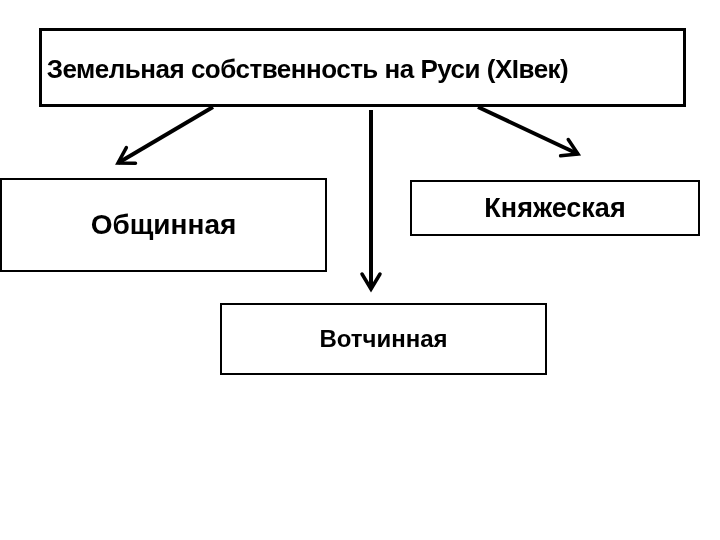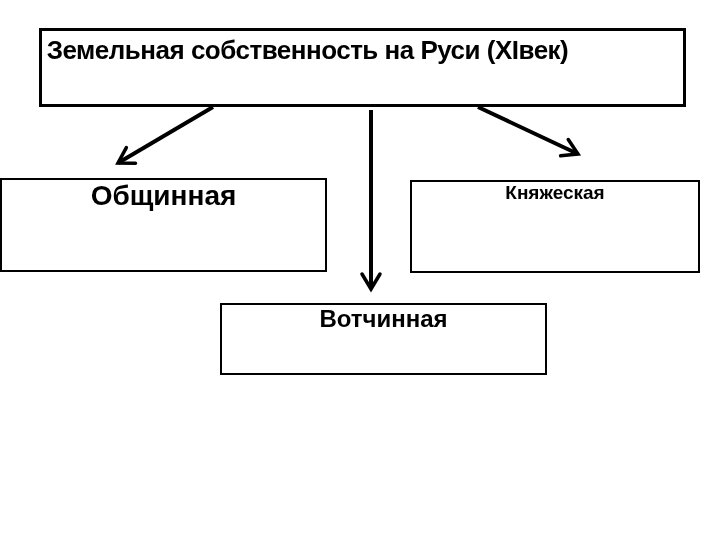--- a/index.html
+++ b/index.html
@@ -26,20 +26,21 @@
     width: 720px;
     height: 540px;
     pointer-events: none;
   }
   .box {
     position: absolute;
     background: #ffffff;
     border: 2px solid #000000;
     box-sizing: border-box;
     display: flex;
+    align-items: center;
     justify-content: center;
     color: #000000;
     font-weight: bold;
   }
   .box .label {
     white-space: nowrap;
   }
   .title-box {
     left: 39px;
     top: 28px;
@@ -55,22 +56,22 @@
     left: 0px;
     top: 178px;
     width: 327px;
     height: 94px;
     font-size: 28px;
   }
   .princely-box {
     left: 410px;
     top: 180px;
     width: 290px;
-    height: 93px;
-    font-size: 19px;
+    height: 56px;
+    font-size: 27px;
   }
   .patrimonial-box {
     left: 220px;
     top: 303px;
     width: 327px;
     height: 72px;
     font-size: 24px;
   }
 </style>
 </head>

